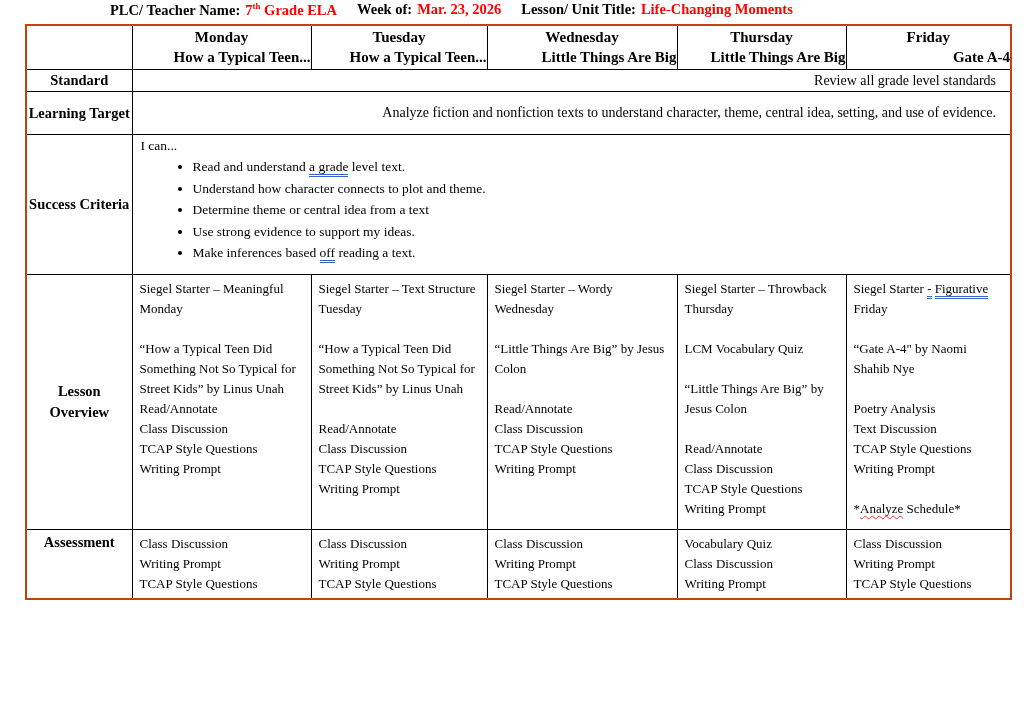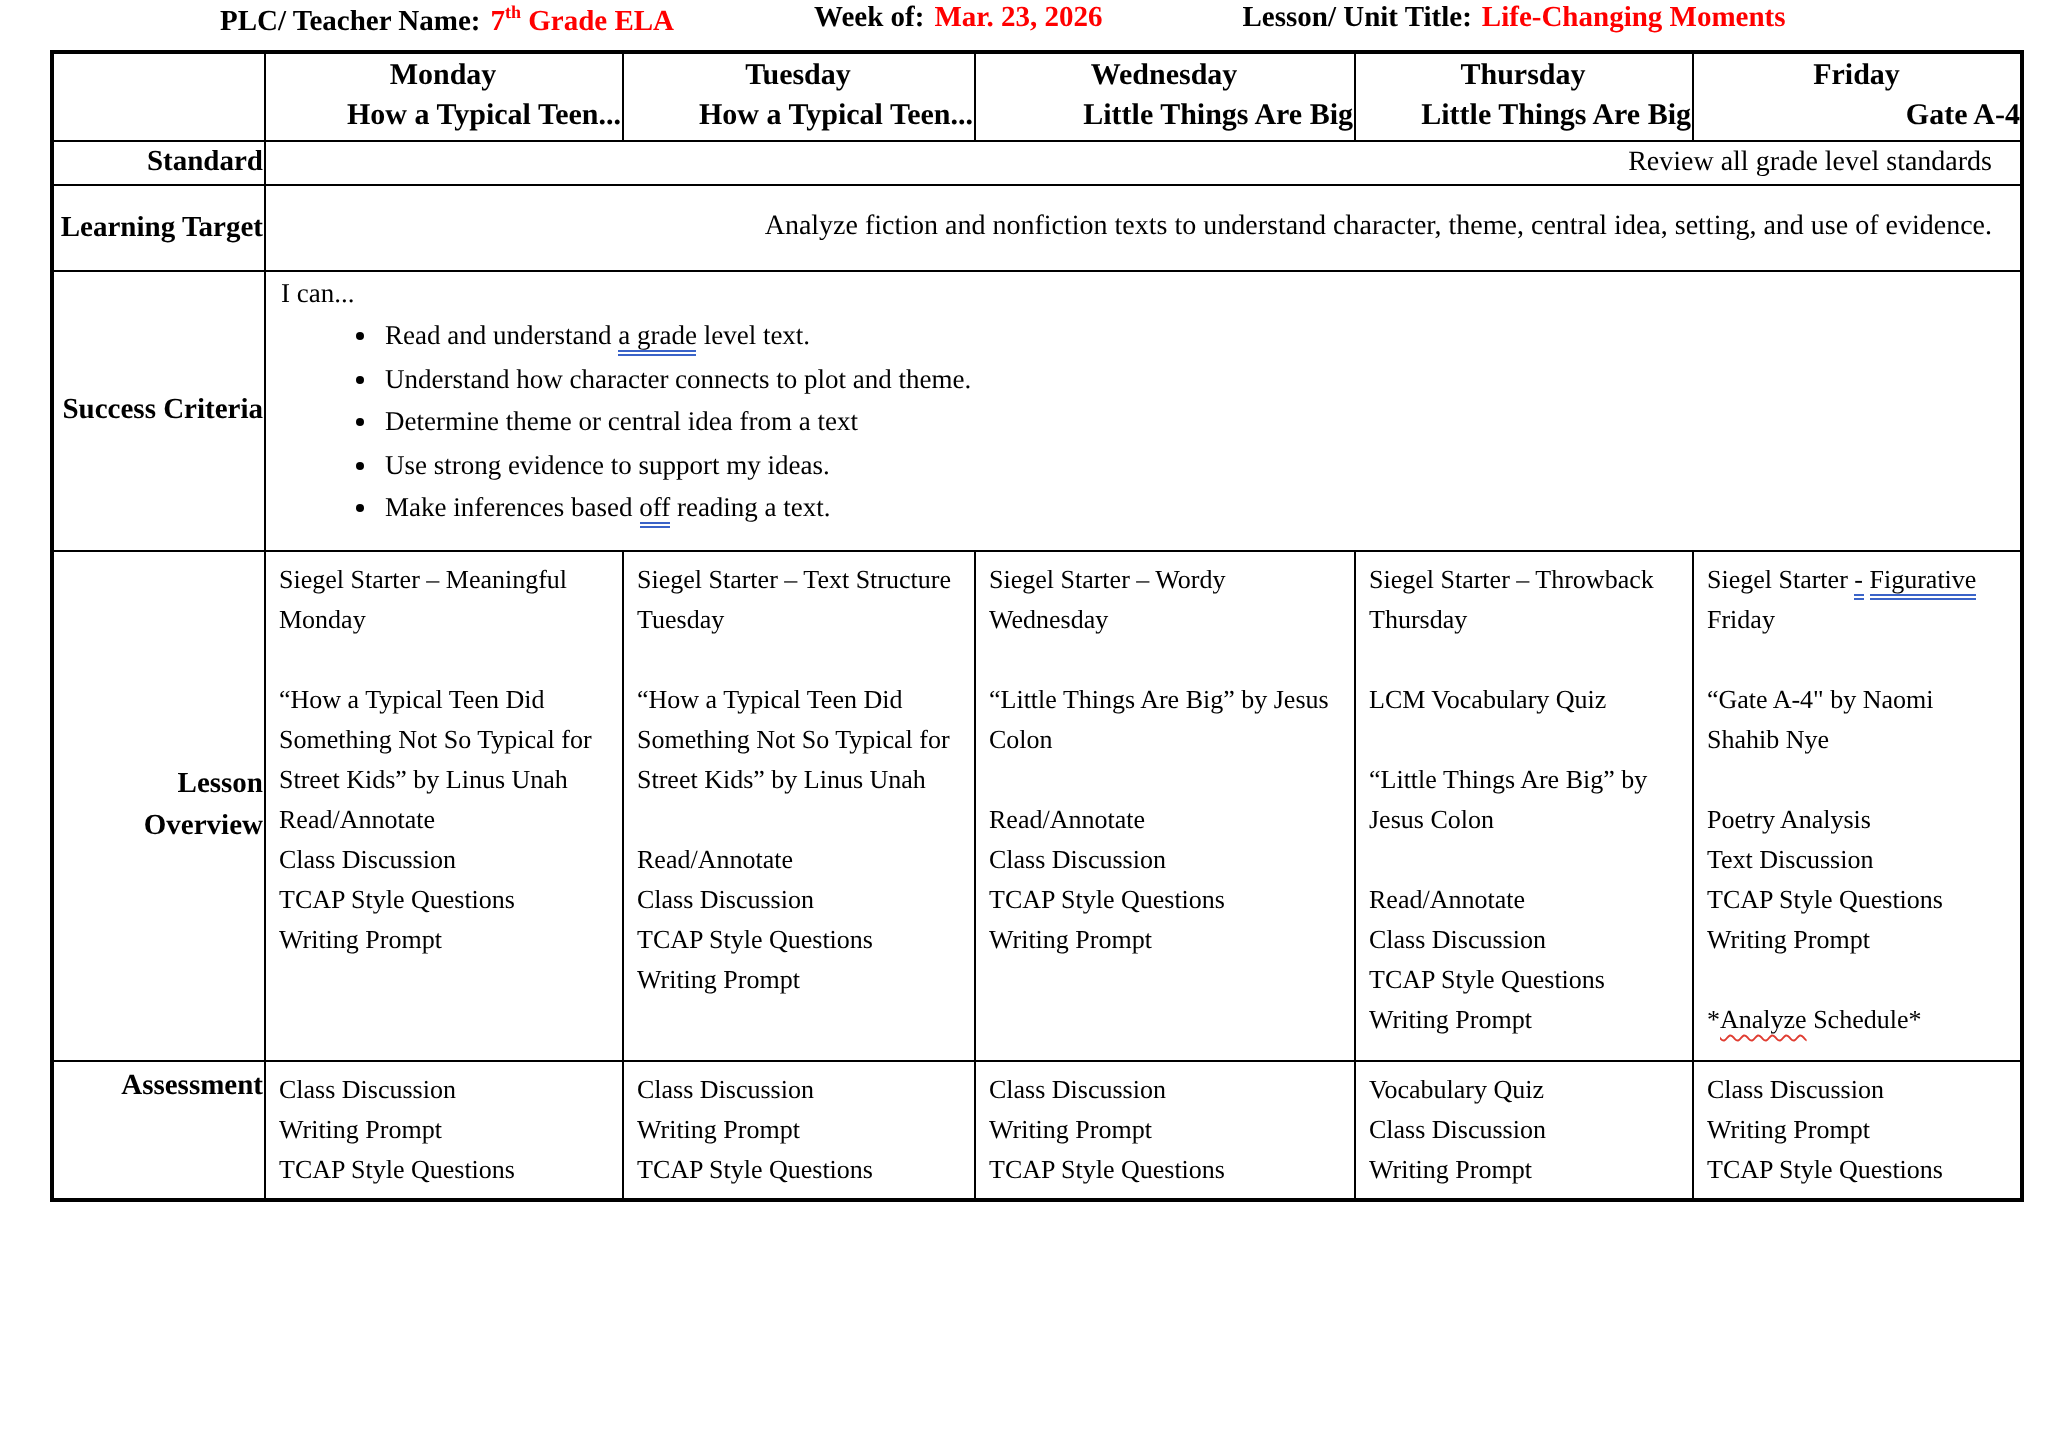--- a/index.html
+++ b/index.html
@@ -9,28 +9,28 @@
 
   
   .logo{width:150px;height:88px;margin:3px auto 0;text-align:center}
   .logo-s{font-family:"Liberation Serif",serif;font-size:82px;font-weight:bold;
     fill:var(--logo-letter);stroke:#fff;stroke-width:2;paint-order:stroke;text-anchor:middle}
   .banner-text{font-family:"Liberation Sans",sans-serif;font-size:12px;font-weight:bold;
     fill:#fff;stroke:var(--logo-outline);stroke-width:.5;paint-order:stroke;
     letter-spacing:1.2px;text-anchor:middle}
 
   
-  .meta{display:flex;gap:70px;margin:1px 0 5px 110px;font-size:14.5px;font-weight:bold;white-space:nowrap}
+  .meta{display:flex;gap:20px;margin:1px 0 5px 110px;font-size:14.5px;font-weight:bold;white-space:nowrap}
   .meta .val{color:var(--accent);margin-left:5px}
   .meta sup{font-size:9px}
 
   
-  table{table-layout:fixed;border-collapse:collapse;margin-left:25px;width:985px;border:2px solid #000000}
+  table{table-layout:fixed;border-collapse:collapse;margin-left:25px;width:985px;border:2px solid #c2410c}
   th,td{border:1px solid #000;vertical-align:top;overflow:hidden}
-  th.rowlbl{font-size:14.5px;font-weight:bold;text-align:right;vertical-align:middle;line-height:21px}
+  th.rowlbl{font-size:14.5px;font-weight:bold;text-align:center;vertical-align:middle;line-height:21px}
   th.rowlbl.top{vertical-align:top;padding-top:2px}
   tr.r-days{height:45px}
   tr.r-standard{height:22px}
   tr.r-learning{height:43px}
   tr.r-success{height:140px}
   tr.r-overview{height:255px}
   tr.r-assessment{height:62px}
   .day-name{font-size:15px;font-weight:bold;text-align:center;line-height:21px;padding-top:1px}
   .day-sub{font-size:15px;font-weight:bold;text-align:right;line-height:19px}
   td.center-val{font-size:14px;text-align:right;vertical-align:middle;padding:1px 14px;line-height:18px}

